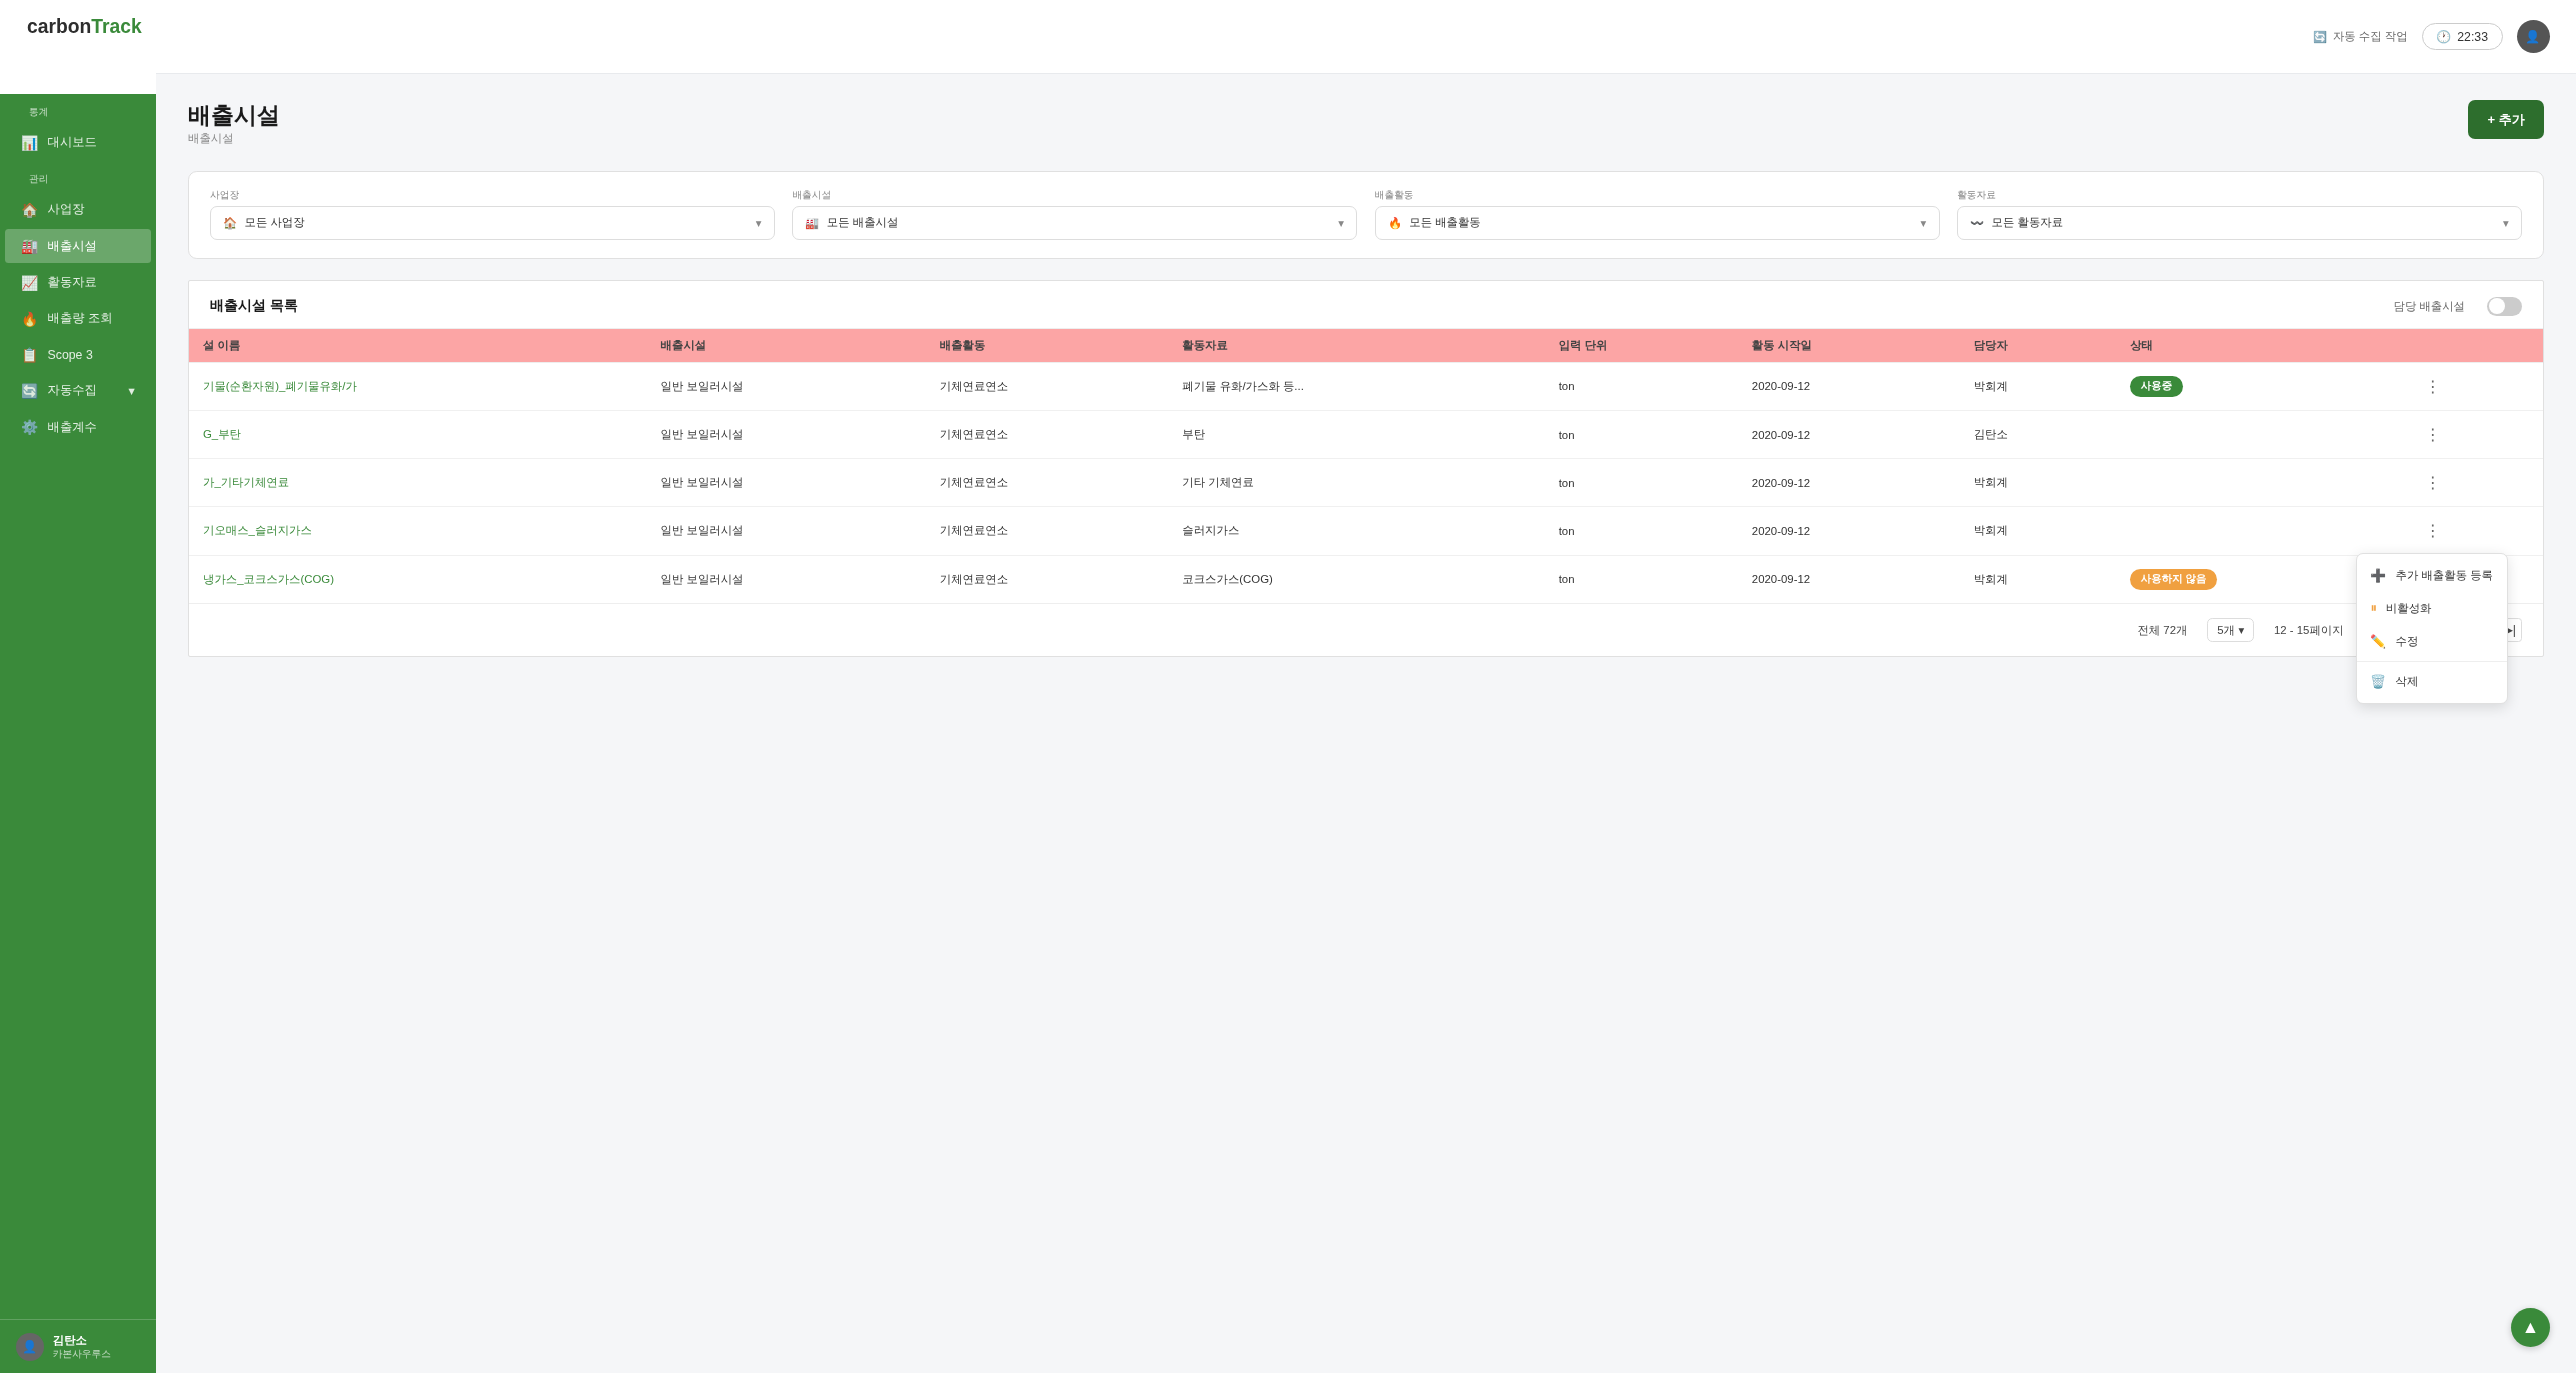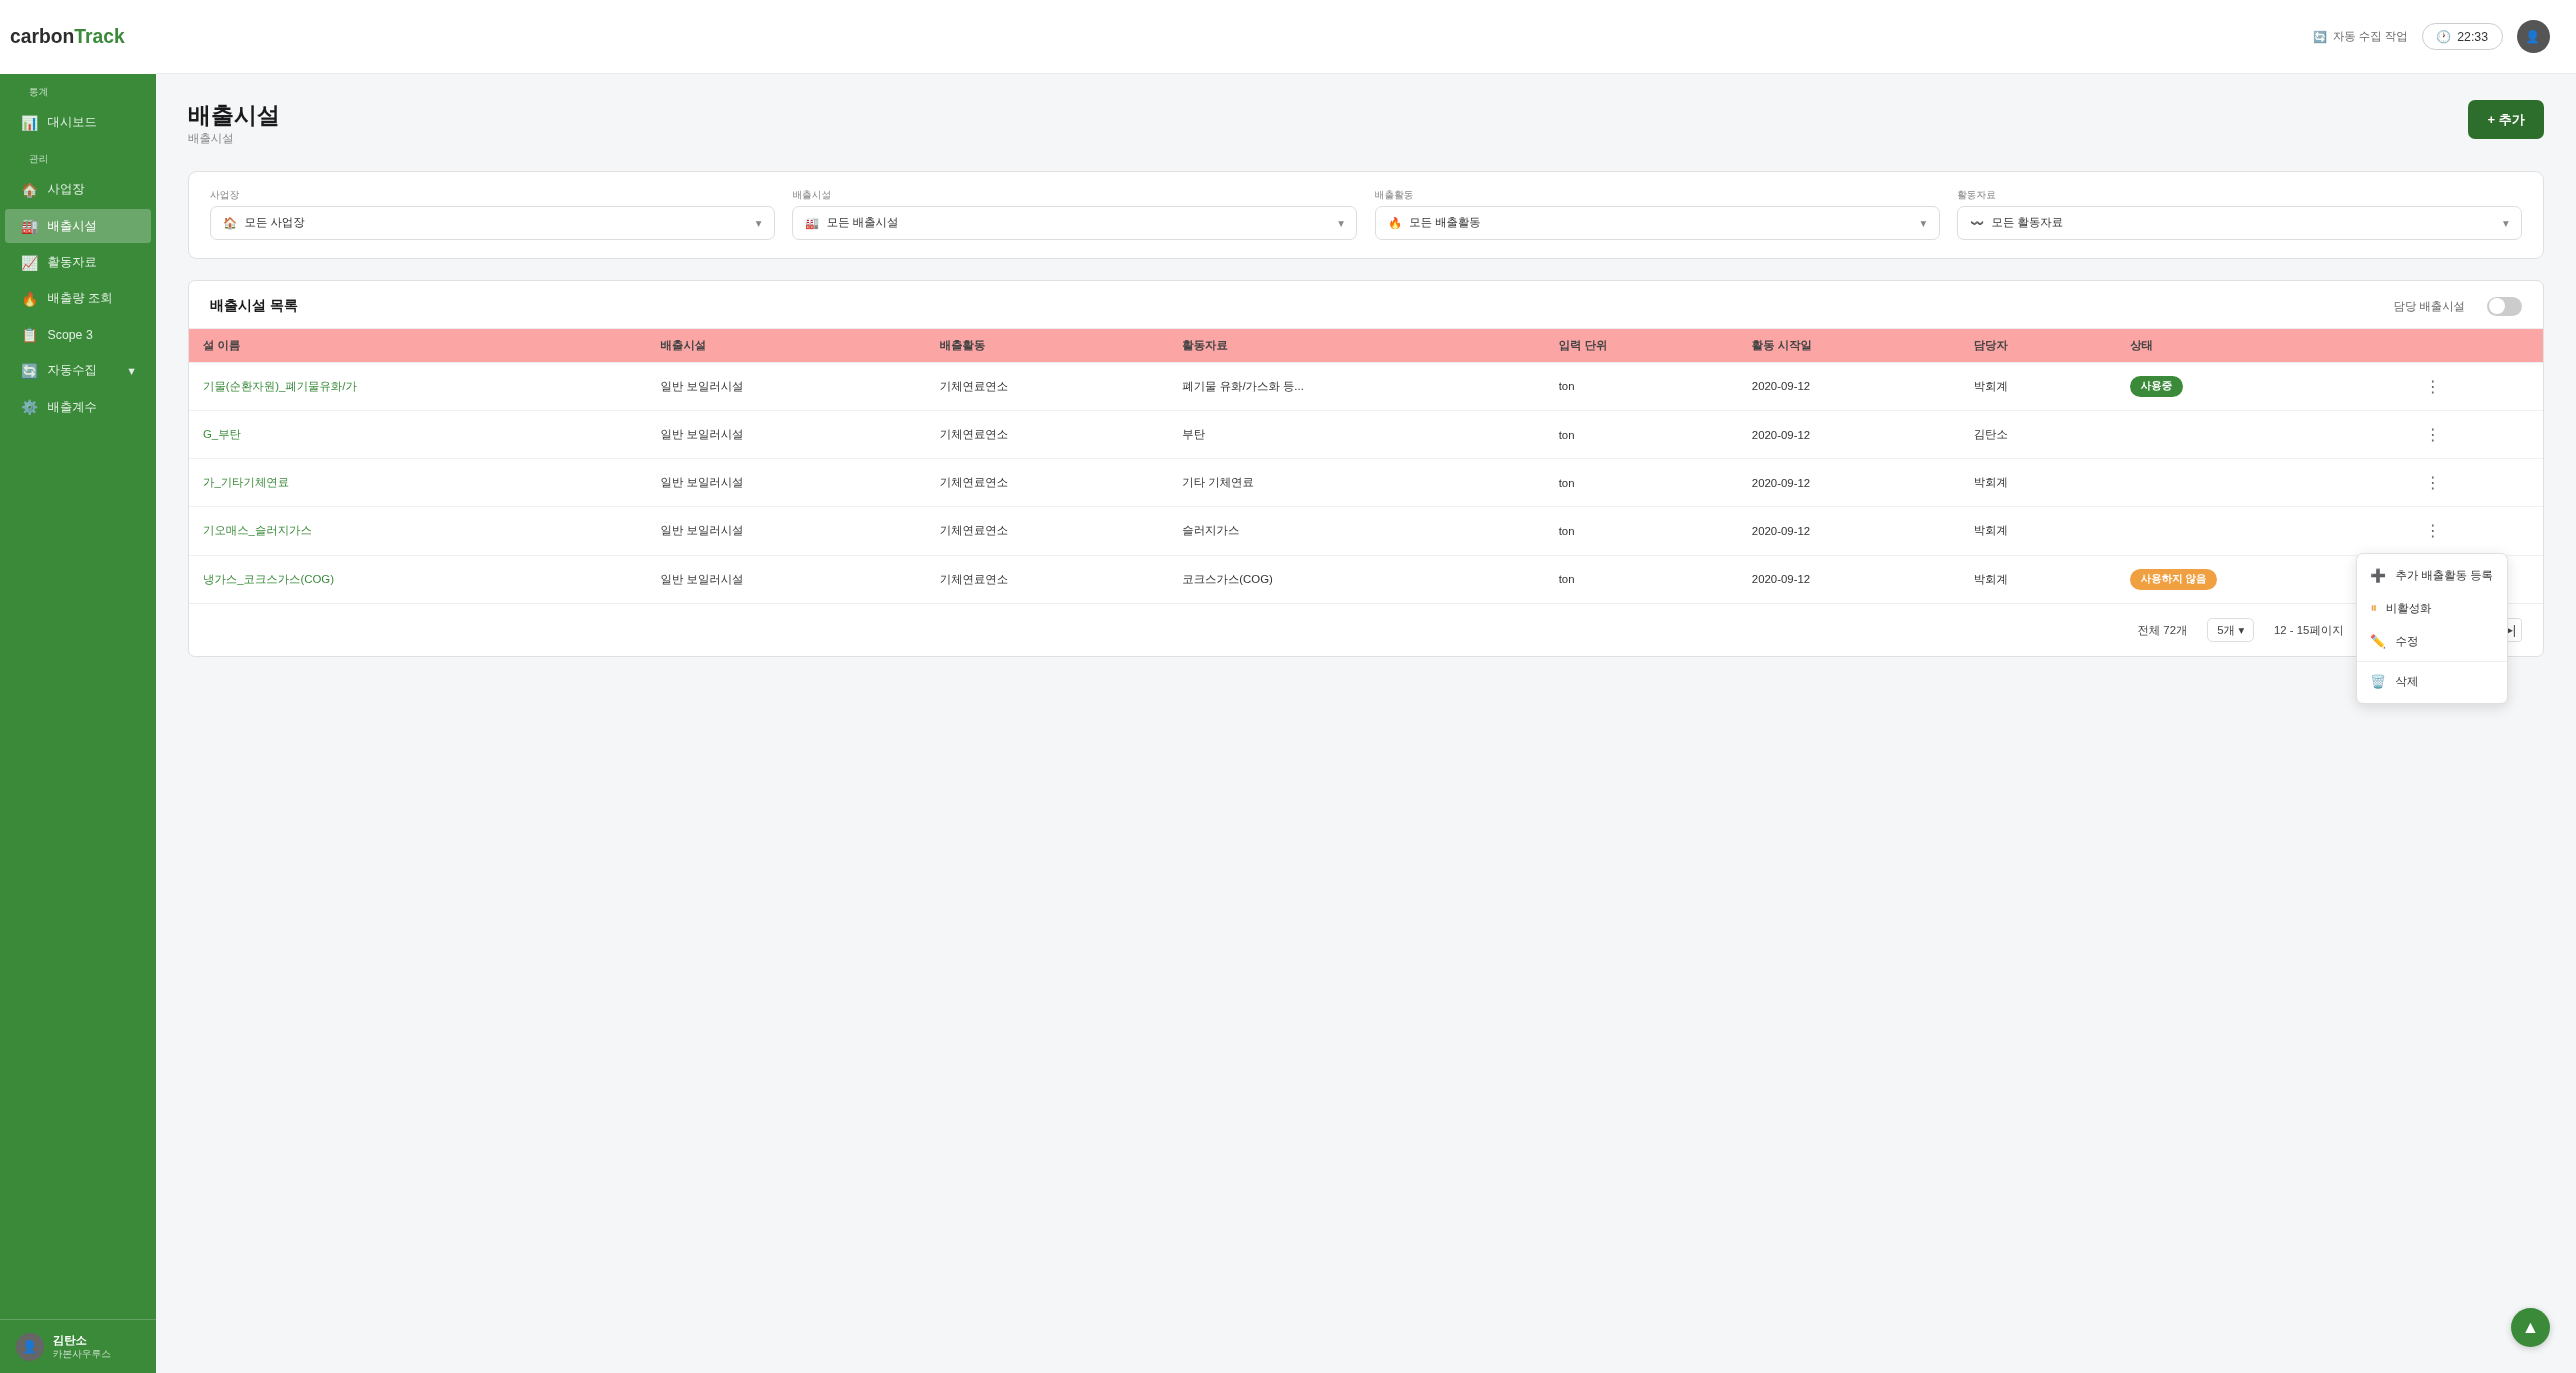--- a/index.html
+++ b/index.html
@@ -9,24 +9,23 @@
     .sidebar {
       width: 156px;
       background: #3a8a3a;
       display: flex;
       flex-direction: column;
       flex-shrink: 0;
       height: 100vh;
     }
     .sidebar-logo {
       background: #fff;
-      padding: 16px 10px;
-      display: flex;
-      align-items: center;
-      height: 74px;
+      padding: 16px 27px;
+      display: flex;
+      height: 94px;
     }
     .logo-text {
       font-size: 19.3px;
       font-weight: 700;
     }
     .logo-carbon { color: #2d2d2d; }
     .logo-track { color: #3a8a3a; }
 
     .sidebar-section-label {
       color: rgba(255,255,255,0.7);
@@ -186,21 +185,21 @@
       background: #fff;
       font-size: 11.4px;
       color: #333;
     }
     .filter-select .arrow { margin-left: auto; color: #888; }
 
     
     .table-section {
       background: #fff;
       border: 0.9px solid #e0e0e0;
-      border-radius: 7px;
+      border-radius: 2px;
       overflow: visible;
       position: relative;
     }
     .table-header-row {
       display: flex;
       justify-content: space-between;
       align-items: center;
       padding: 16px 21px 12.3px;
       border-bottom: 0.9px solid #eee;
     }

